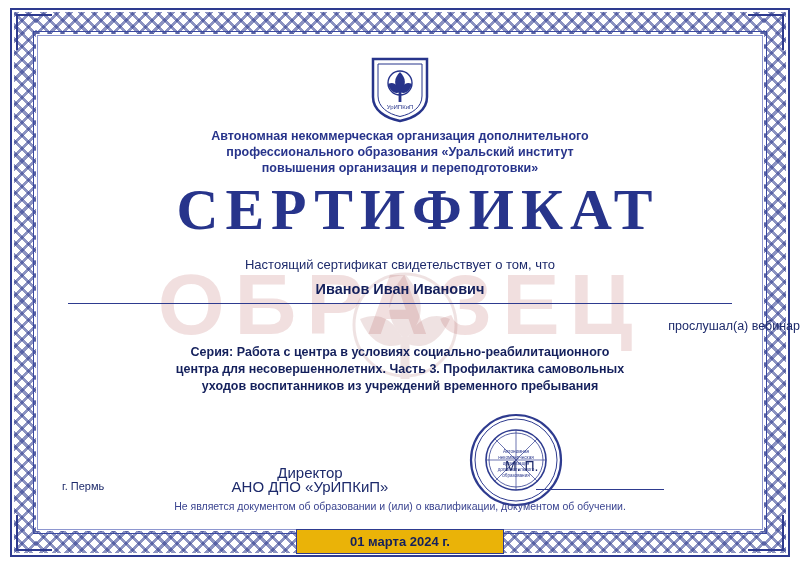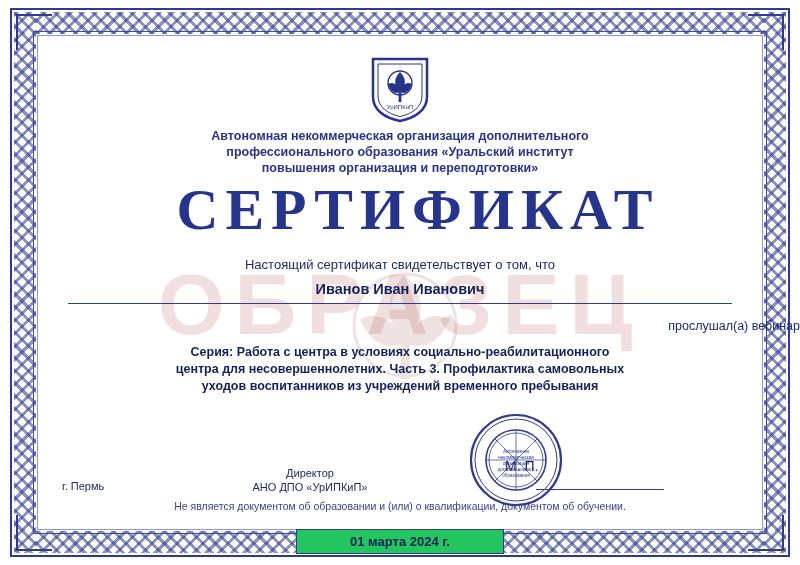--- a/index.html
+++ b/index.html
@@ -189,21 +189,21 @@
     top: 480px;
     font-size: 11px;
     color: #1d2a6b;
   }
   .director {
     position: absolute;
     left: 215px;
     width: 190px;
     top: 466px;
     text-align: center;
-    font-size: 11px;
+    font-size: 15px;
     color: #1d2a6b;
     line-height: 14px;
   }
   .mp {
     position: absolute;
     left: 505px;
     top: 458px;
     font-size: 14px;
     color: #1d2a6b;
   }
@@ -225,21 +225,21 @@
   }
 
   .date-box {
     position: absolute;
     left: 296px;
     top: 529px;
     width: 208px;
     height: 25px;
     box-sizing: border-box;
     border: 1px solid #2e3b8f;
-    background: #22c55e;
+    background: #eab308;
     display: flex;
     align-items: center;
     justify-content: center;
     font-size: 13px;
     font-weight: bold;
     color: #14205c;
   }
 </style>
 </head>
 <body>

